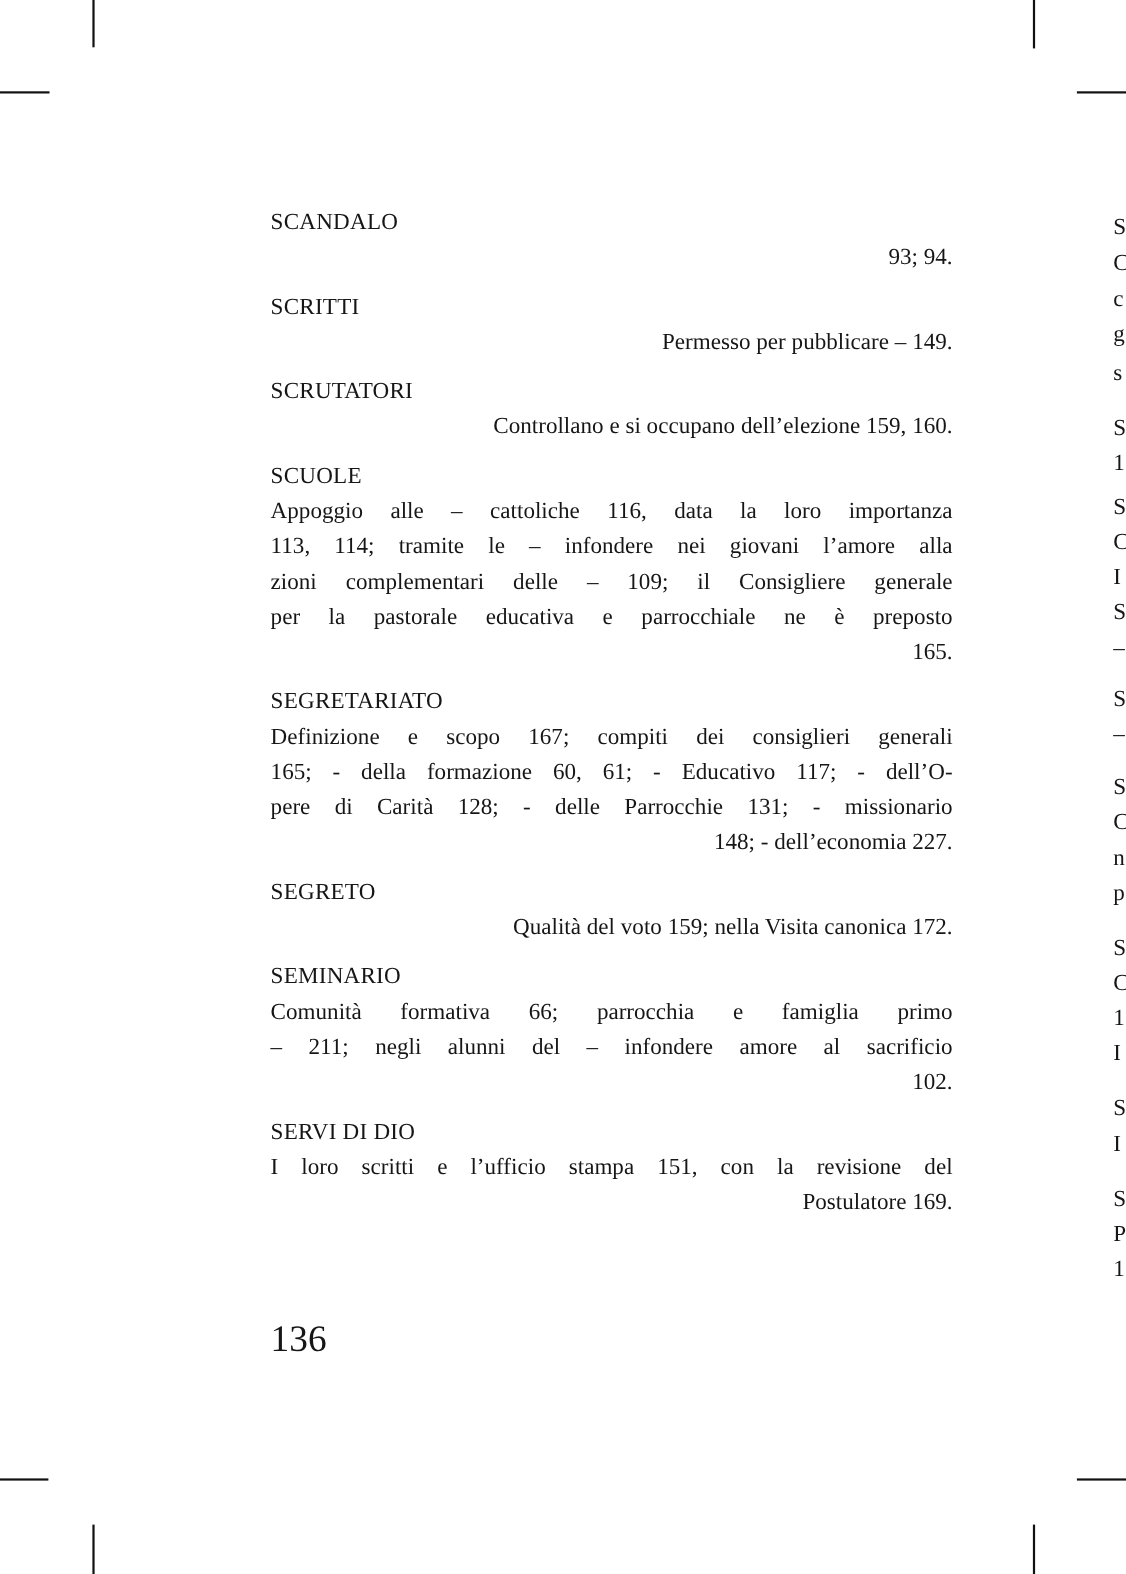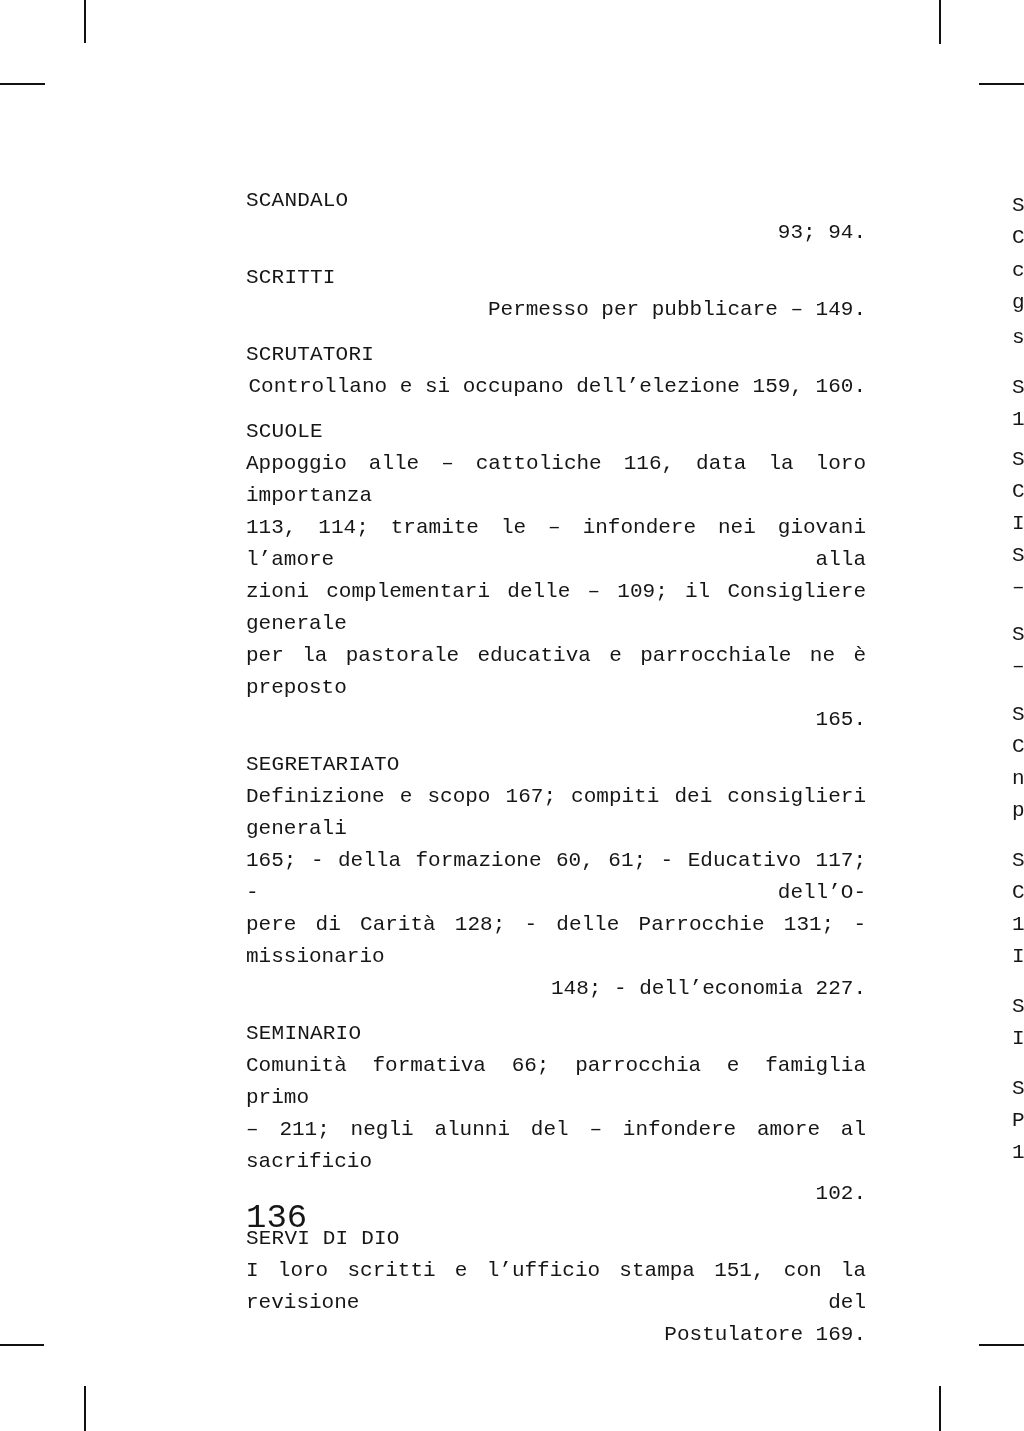--- a/index.html
+++ b/index.html
@@ -6,21 +6,21 @@
     margin: 0;
     padding: 0;
     background: #ffffff;
   }
   #scan {
     position: relative;
     width: 1024px;
     height: 1431px;
     background: #ffffff;
     overflow: hidden;
-    font-family: Liberation Mono, monospace;
+    font-family: Liberation Serif, serif;
     color: #161616;
   }
   .crop-mark {
     position: absolute;
     background: #111111;
   }
   
   #index-column {
     position: absolute;
     left: 246px;
@@ -103,20 +103,22 @@
         <div class="line">165.</div>
       </div>
       <div class="section">
         <div class="heading">SEGRETARIATO</div>
         <div class="line just">Definizione e scopo 167; compiti dei consiglieri generali</div>
         <div class="line just">165; - della formazione 60, 61; - Educativo 117; - dell’O-</div>
         <div class="line just">pere di Carità 128; - delle Parrocchie 131; - missionario</div>
         <div class="line">148; - dell’economia 227.</div>
       </div>
       <div class="section">
+        <div class="heading">SEGRETO</div>
+        <div class="line">Qualità del voto 159; nella Visita canonica 172.</div>
       </div>
       <div class="section">
         <div class="heading">SEMINARIO</div>
         <div class="line just">Comunità formativa 66; parrocchia e famiglia primo</div>
         <div class="line just">– 211; negli alunni del – infondere amore al sacrificio</div>
         <div class="line">102.</div>
       </div>
       <div class="section">
         <div class="heading">SERVI DI DIO</div>
         <div class="line just">I loro scritti e l’ufficio stampa 151, con la revisione del</div>

